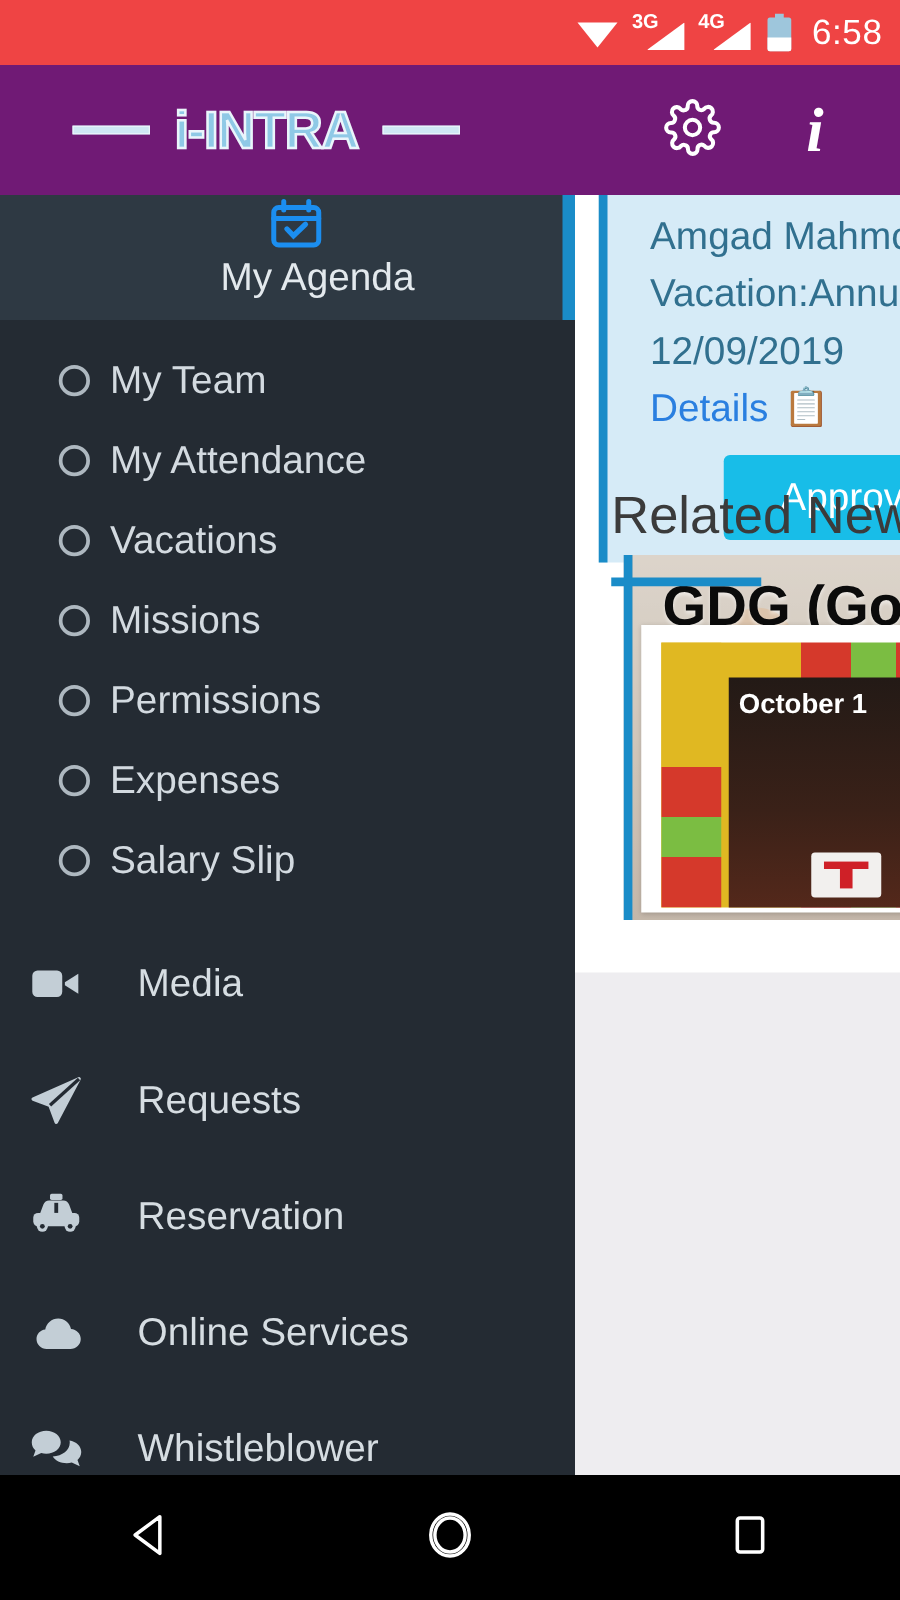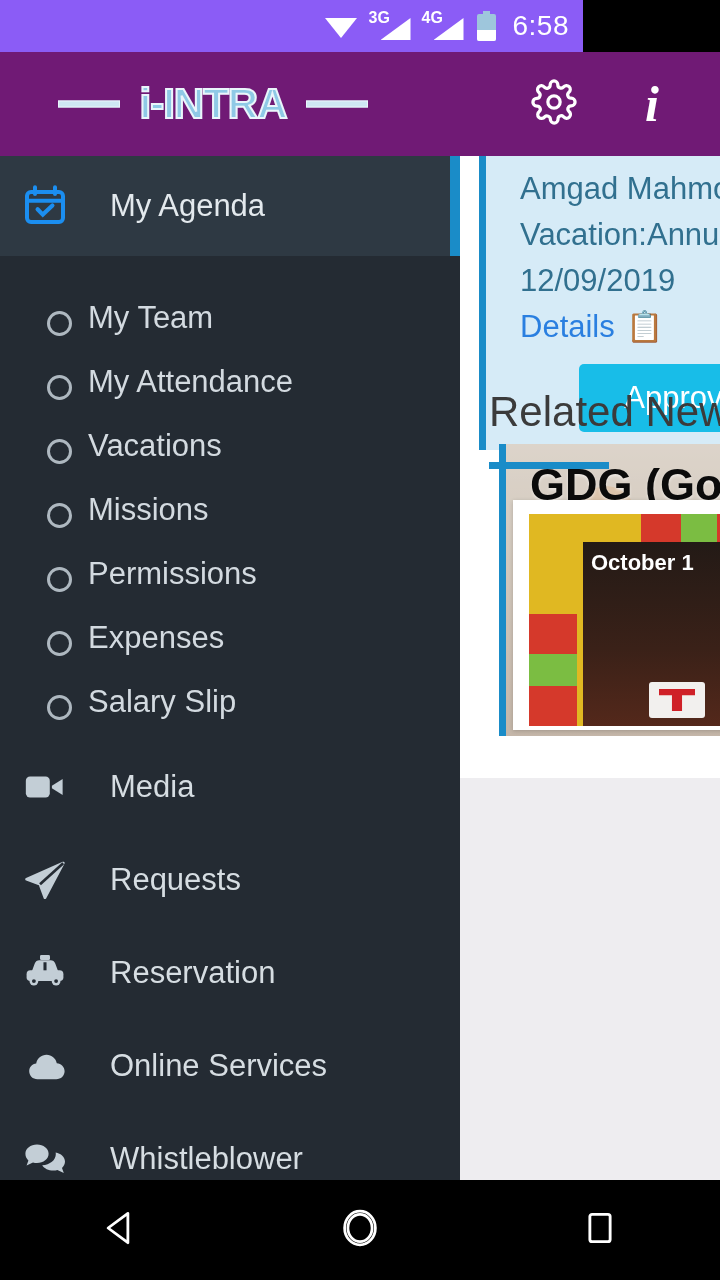--- a/index.html
+++ b/index.html
@@ -5,22 +5,22 @@
   * { margin:0; padding:0; box-sizing:border-box; }
   html,body { width:720px; height:1280px; overflow:hidden; }
   body {
     font-family:"Liberation Sans", sans-serif;
     background:#000;
     position:relative;
   }
 
   
   #status-bar{
-    position:absolute; top:0; left:0; width:583px; height:52px;
-    background:#8b5cf6;
+    position:absolute; top:0; left:0; width:720px; height:52px;
+    background:#ef4444;
     display:flex; align-items:center; justify-content:flex-end;
     padding-right:14px;
   }
   .sb-icons{ display:flex; align-items:center; gap:13px; }
   .wifi-ico{ width:34px; height:26px; position:relative; }
   .wifi-ico svg{ display:block; }
   .sig{ position:relative; width:40px; height:28px; }
   .sig .bars{
     position:absolute; right:0; bottom:0;
     width:30px; height:22px;
@@ -190,37 +190,37 @@
   
   #nav-drawer{
     position:absolute; top:156px; left:0; width:460px; height:1024px;
     background:#242b33;
   }
   .menu-item{
     display:flex; align-items:center; height:96px; padding-left:14px;
     position:relative;
   }
   #item-my-agenda{
-    background:#2e3943; height:100px;
+    background:#2e3943; height:100px;flex-direction:column;
   }
   #item-my-agenda::after{
     content:""; position:absolute; right:0; top:0; width:10px; height:100%;
     background:#1a8cc8;
   }
   .mi-icon{
     width:62px; min-width:62px; display:flex; align-items:center; justify-content:center;
     color:#c3ced6;
   }
   .mi-label{
     color:#d6dde2; font-size:31px; margin-left:34px; white-space:nowrap;
   }
   #item-my-agenda .mi-label{ color:#e3e9ed; }
 
   .sub-item{
-    display:flex; align-items:flex-end; height:64px; padding-left:47px;
+    display:flex; align-items:center; height:64px; padding-left:47px;
   }
   .sub-bullet{
     width:25px; height:25px; min-width:25px; border-radius:50%;
     border:3px solid #aeb8c0;
   }
   .sub-label{
     color:#d3dae0; font-size:31px; margin-left:16px; white-space:nowrap;
   }
   #submenu{ padding-top:16px; }
   #lower-menu .menu-item{ height:93px; }

